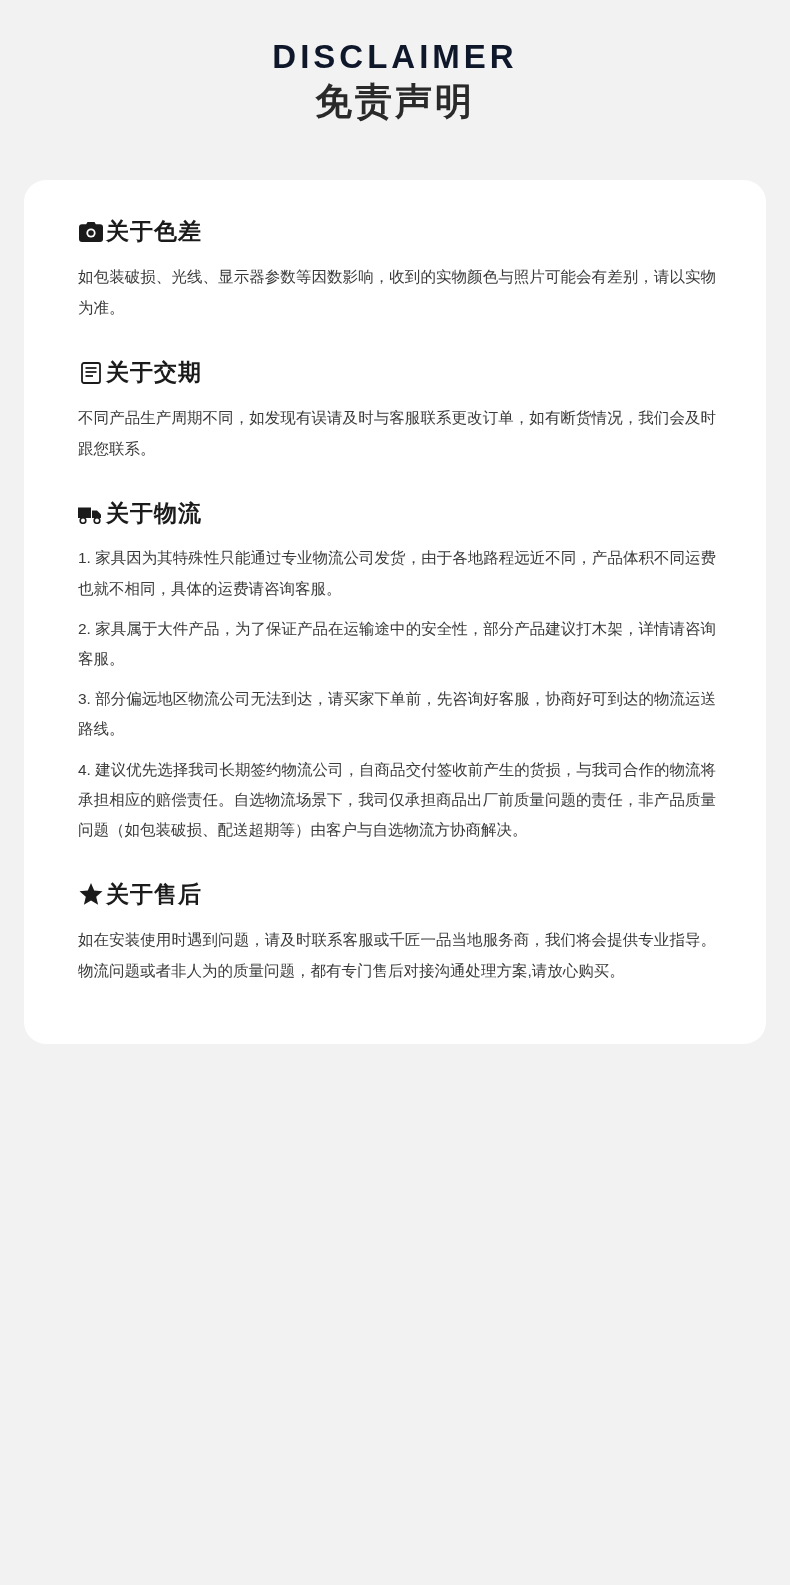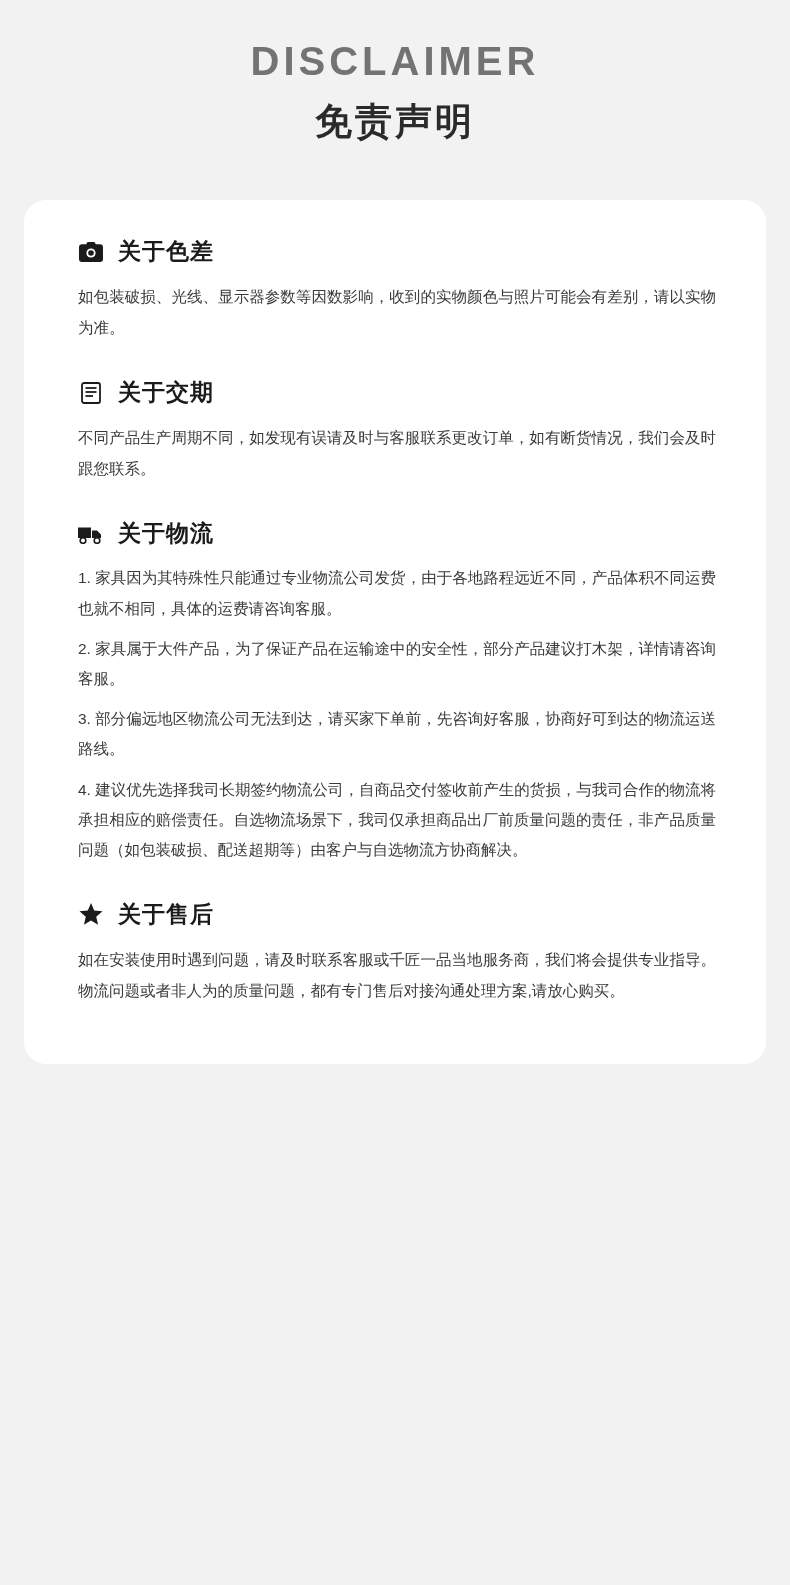--- a/index.html
+++ b/index.html
@@ -19,48 +19,48 @@
     min-height: 1585px;
     background: #f2f2f2;
     padding: 0;
     position: relative;
   }
   .header {
     text-align: center;
     padding-top: 38px;
   }
   .title-en {
-    font-size: 40px;
+    font-size: 33px;
     font-weight: bold;
     letter-spacing: 4px;
-    color: #737373;
+    color: #0f172a;
     line-height: 1.15;
   }
   .title-cn {
     font-size: 37px;
     font-weight: bold;
     letter-spacing: 3px;
     color: #2a2a2a;
-    margin-top: 16px;
+    margin-top: 4px;
     line-height: 1.2;
   }
   .card {
     margin: 56px 24px 30px 24px;
     background: #ffffff;
     border-radius: 22px;
     padding: 36px 28px 46px 28px;
   }
   .section {
     margin-bottom: 34px;
   }
   .section:last-child { margin-bottom: 12px; }
   .sec-head {
     display: flex;
     align-items: center;
-    gap: 14px;
+    gap: 2px;
     margin-bottom: 14px;
     padding-left: 26px;
     text-align: center;
   }
   .sec-icon {
     width: 26px;
     height: 26px;
     display: flex;
     align-items: center;
     justify-content: center;

